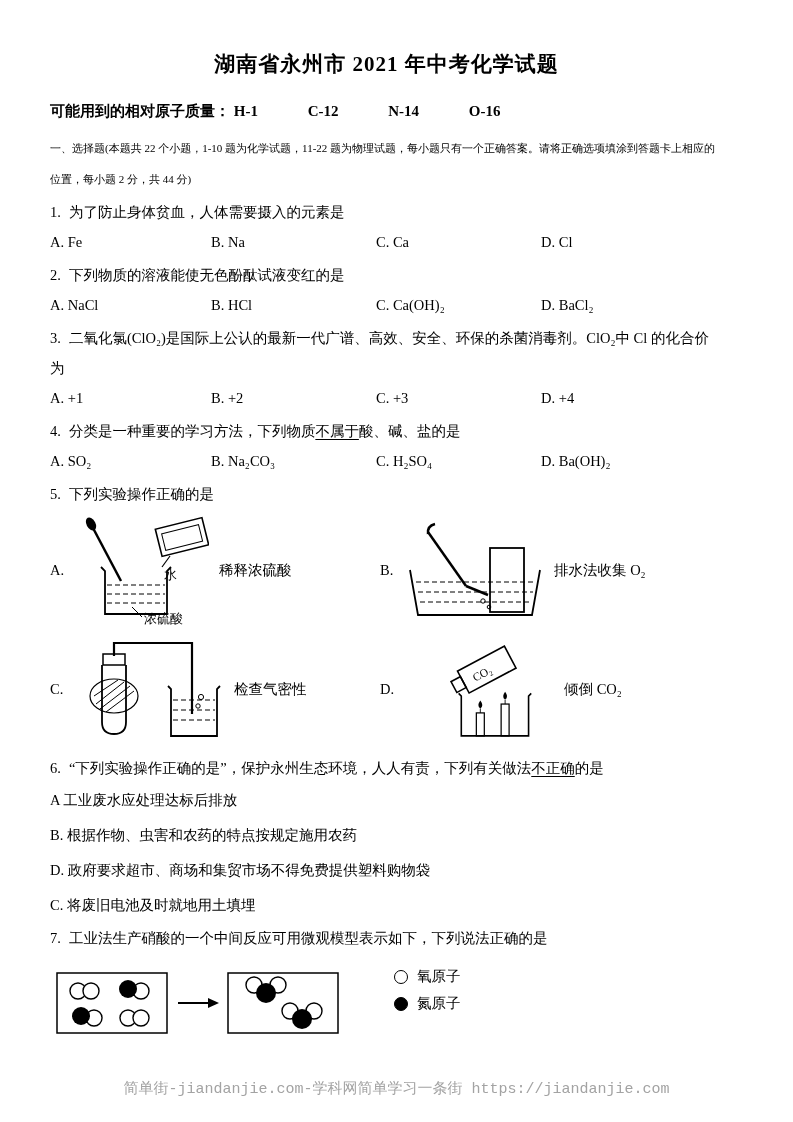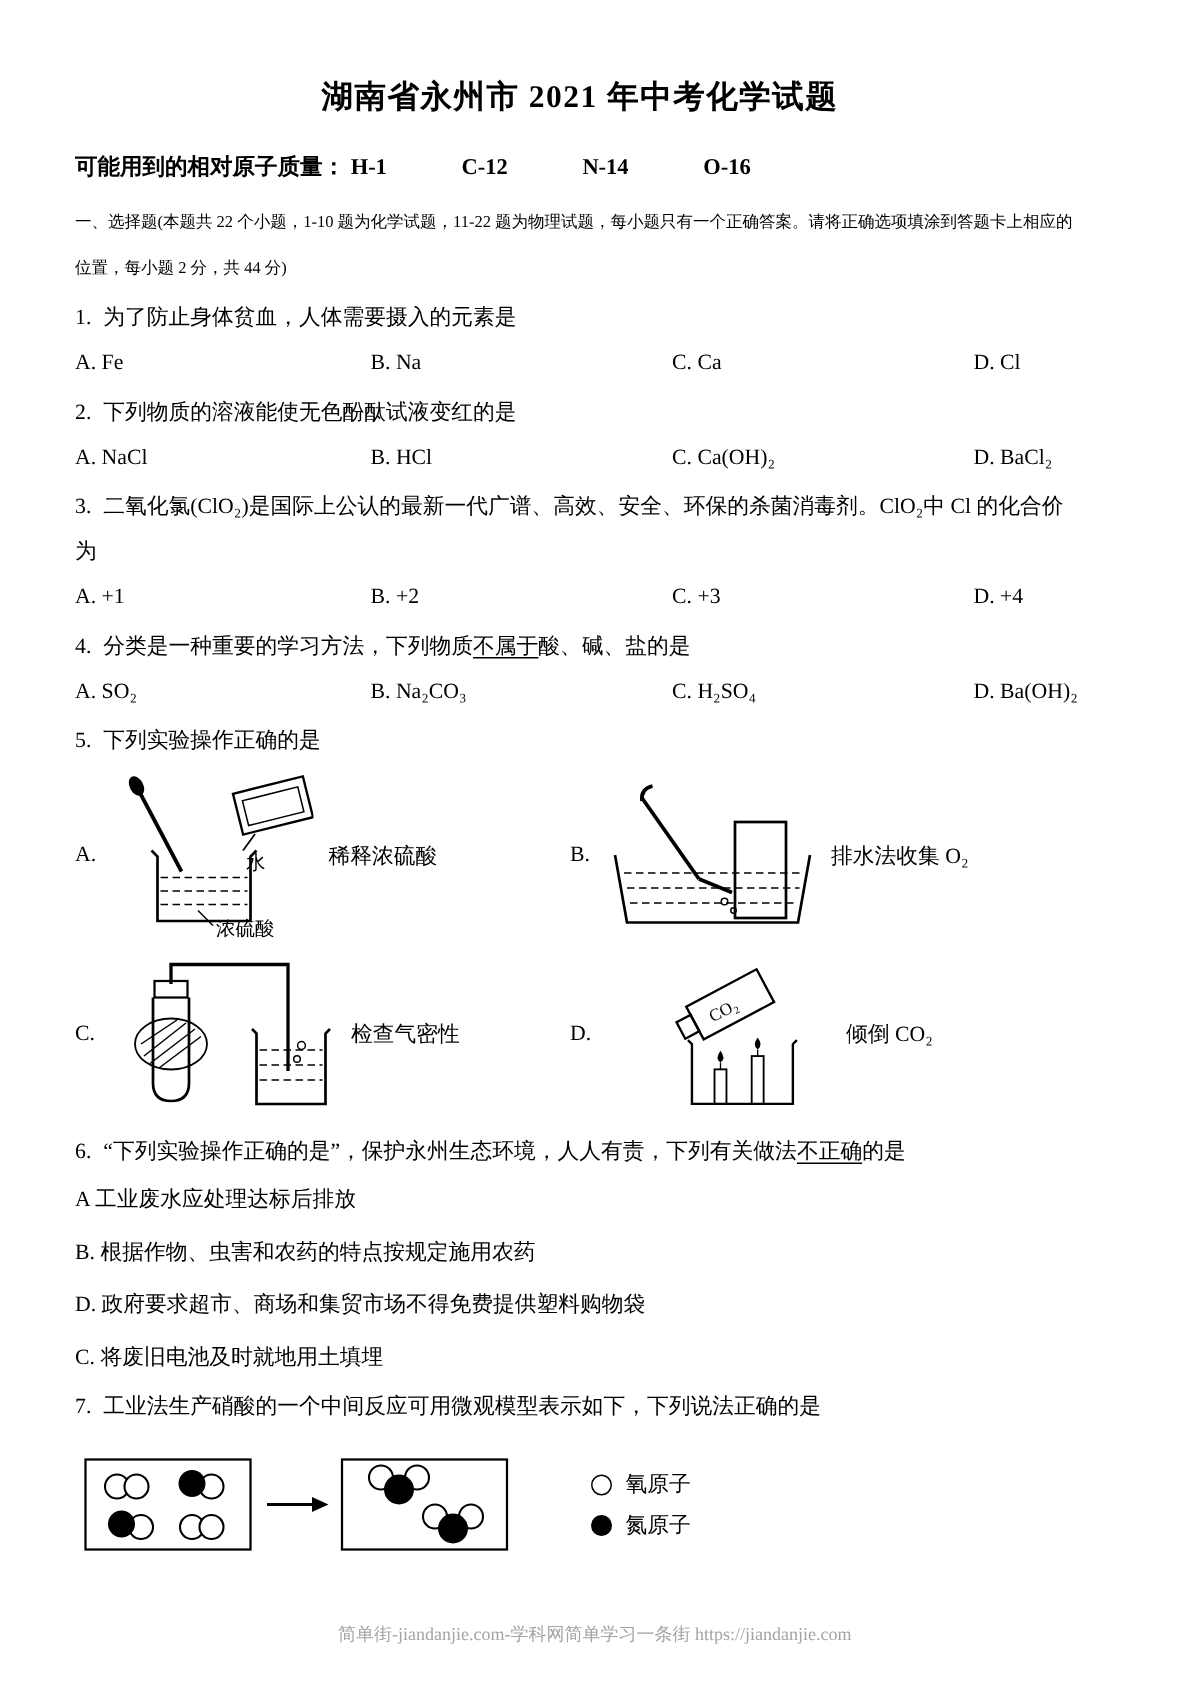--- a/index.html
+++ b/index.html
@@ -19,41 +19,41 @@
   .masses { font-weight: 700; font-size: 15px; margin-bottom: 12px; }
   .masses .mass { display: inline-block; margin-right: 46px; }
   .section-header {
     font-weight: 400; font-size: 11px; line-height: 31px; margin-bottom: 2px;
   }
   .stem { line-height: 30px; }
   .qnum { margin-right: 8px; }
   .u { text-decoration: underline; text-underline-offset: 3px; }
   .opts {
     display: grid; grid-template-columns: 161px 165px 165px 1fr;
-    line-height: 30px; margin-bottom: 3px; gap: 36px;
+    line-height: 30px; margin-bottom: 3px;
   }
   .opts-v div { line-height: 35px; }
   .fig-row { display: flex; align-items: center; margin: 6px 0 10px; }
   .fig-item { display: flex; align-items: center; }
   .fig-item.first { width: 330px; }
   .fig-letter { width: 24px; flex: none; }
   .fig-caption { margin-left: 10px; }
   svg text { font-family: "Liberation Serif", "DejaVu Serif", serif; }
-  .q7-diagram { display: flex; align-items: center; margin: 10px 0 0 6px; }
+  .q7-diagram { display: flex; align-items: flex-start; margin: 10px 0 0 6px; }
   .legend { margin-left: 38px; }
   .legend-row { display: flex; align-items: center; height: 27px; }
   .atom {
     width: 14px; height: 14px; border-radius: 50%;
     border: 1.6px solid #000; margin-right: 9px; display: inline-block; flex: none;
   }
   .atom.filled { background: #000; }
   .footer {
     position: absolute; left: 0; right: 0; bottom: 24px;
-    text-align: center; color: #a3a3a3; font-size: 12px;
-    font-family: Liberation Serif, serif;
+    text-align: center; color: #a3a3a3; font-size: 15px;
+    font-family: Liberation Mono, monospace;
   }
 </style>
 </head>
 <body>
 
 <div class="page">
 
   <div class="title">湖南省永州市 2021 年中考化学试题</div>
 
   <div class="masses">

